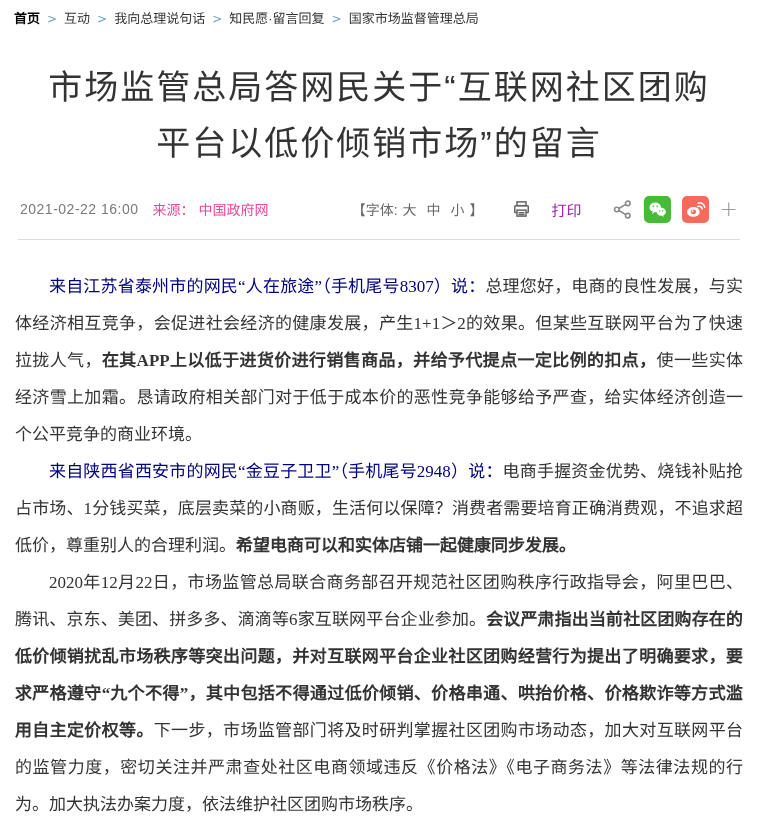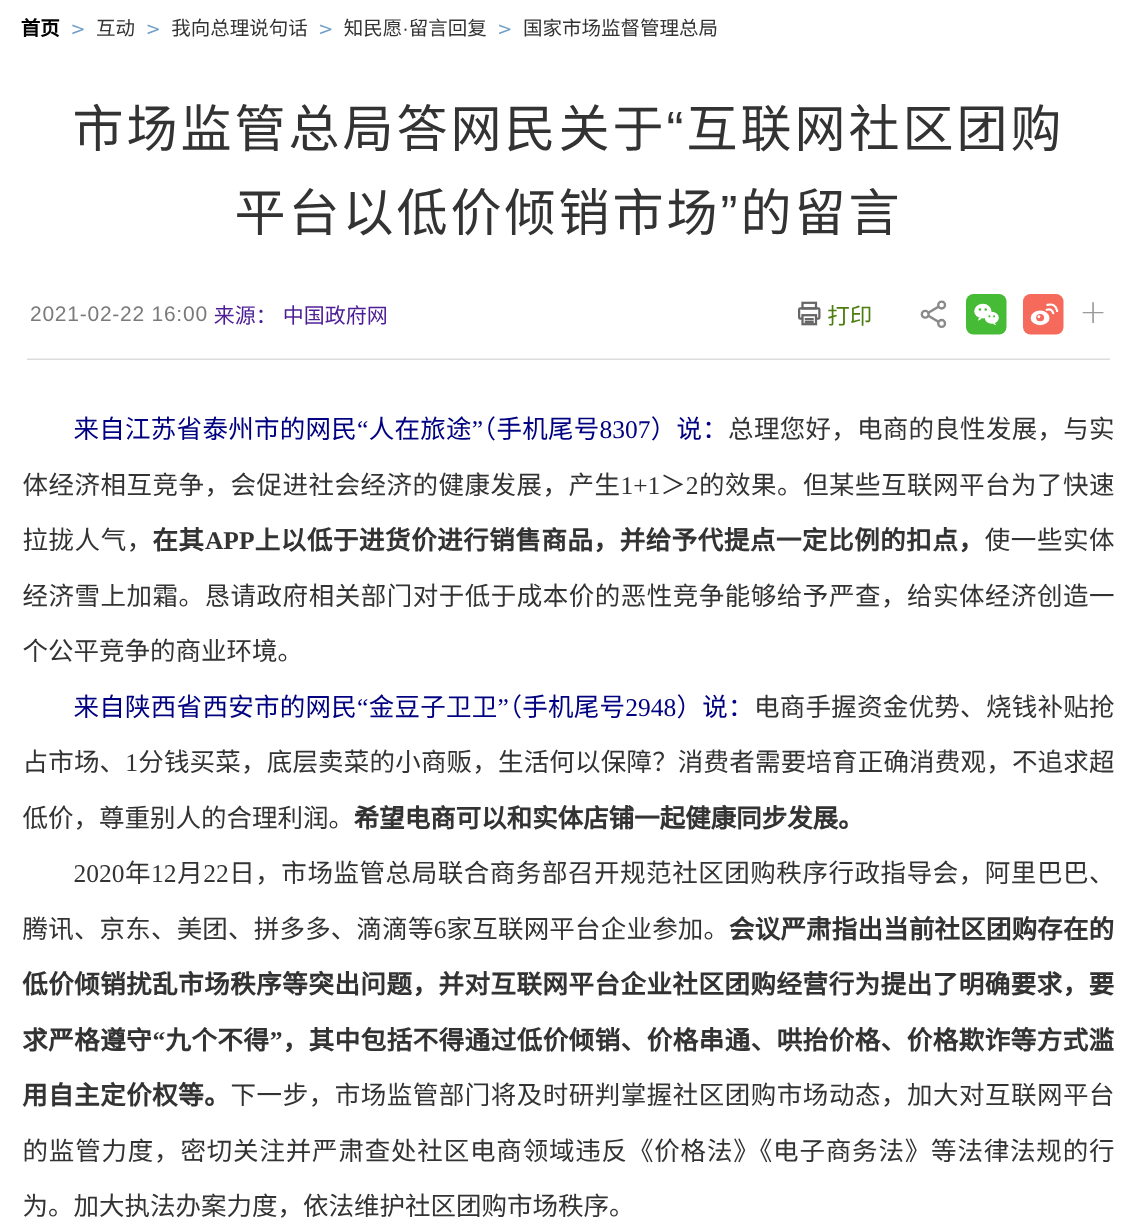--- a/index.html
+++ b/index.html
@@ -48,29 +48,29 @@
   .meta-row {
     margin-top: 24px;
     padding: 0 6px;
     display: flex;
     align-items: center;
     justify-content: space-between;
     font-family: "Liberation Sans", sans-serif;
     font-size: 14px;
     height: 28px;
   }
-  .meta-left { display: flex; align-items: center; gap: 4px; }
+  .meta-left { display: flex; align-items: center; gap: 14px; }
   .meta-date { color: #7a7a7a; letter-spacing: 0.5px; }
-  .meta-source-label, .meta-source { color: #4c1d95; }
+  .meta-source-label, .meta-source { color: #ec4899; }
   .meta-right { display: flex; align-items: center; }
   .font-widget { color: #6b6b6b; display: flex; align-items: center; }
   .font-size-option { color: #6b6b6b; margin: 0 5px; cursor: pointer; }
   .print-btn {
-    display: flex; align-items: center; gap: 3px;
-    margin-left: 28px; color: #4d7c0f; cursor: pointer;
+    display: flex; align-items: center; gap: 21px;
+    margin-left: 28px; color: #a21caf; cursor: pointer;
     background: none; border: none; font-size: 15px;
     font-family: "Liberation Sans", sans-serif;
     justify-content: flex-end;
   }
   .share-group { display: flex; align-items: center; margin-left: 30px; gap: 11px; }
   .icon-btn { cursor: pointer; display: inline-flex; align-items: center; justify-content: center; border: none; background: none; padding: 0; }
   .badge {
     width: 27px; height: 27px; border-radius: 5px;
     display: inline-flex; align-items: center; justify-content: center;
   }
@@ -113,20 +113,25 @@
 
   <div class="meta-row">
     <div class="meta-left">
       <span class="meta-date">2021-02-22 16:00</span>
       <span>
         <span class="meta-source-label">来源：</span>
         <span class="meta-source">中国政府网</span>
       </span>
     </div>
     <div class="meta-right">
+      <span class="font-widget">
+        <span>【字体:</span>
+        <span id="font-sizes"><span class="font-size-option">大</span><span class="font-size-option">中</span><span class="font-size-option">小</span></span>
+        <span>】</span>
+      </span>
 
       <button class="print-btn">
         <span>
           <svg width="19" height="18" viewBox="0 0 24 24" fill="none" stroke="#666" stroke-width="2">
             <rect x="6" y="2.5" width="12" height="5"></rect>
             <rect x="3" y="7.5" width="18" height="9" rx="1"></rect>
             <rect x="6" y="13.5" width="12" height="8" fill="#fff"></rect>
             <line x1="8" y1="17" x2="16" y2="17"></line>
             <line x1="8" y1="19.5" x2="16" y2="19.5"></line>
           </svg>

